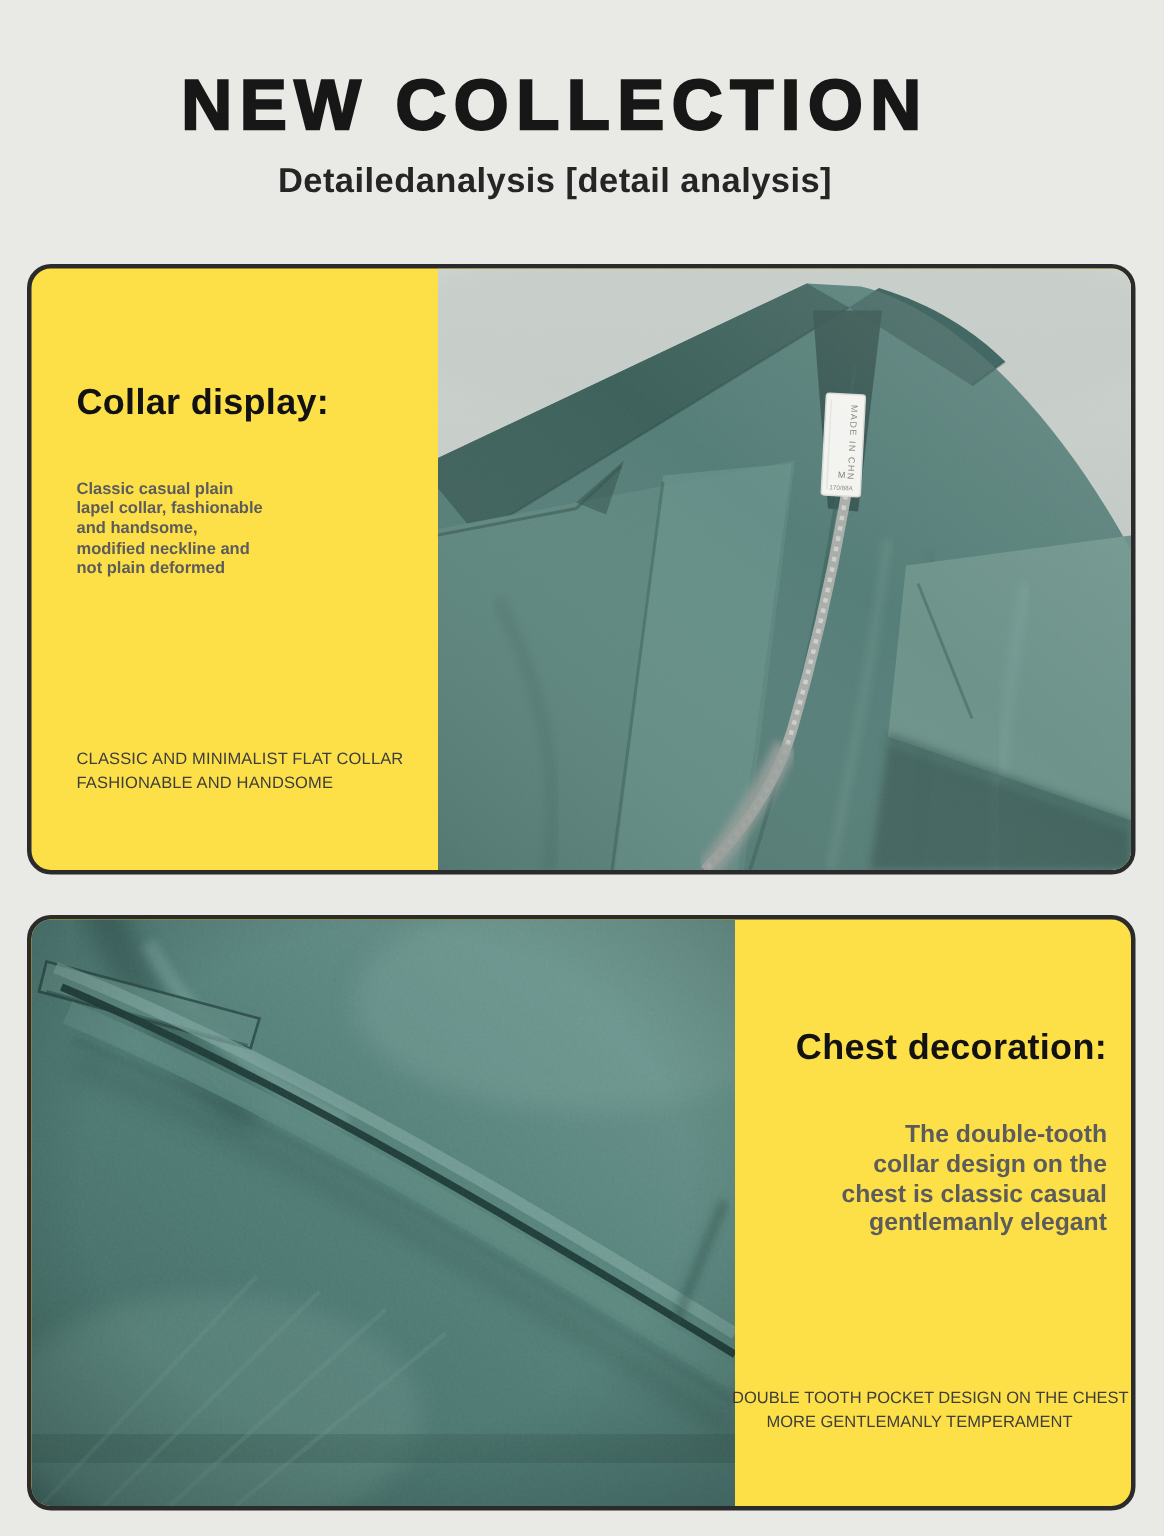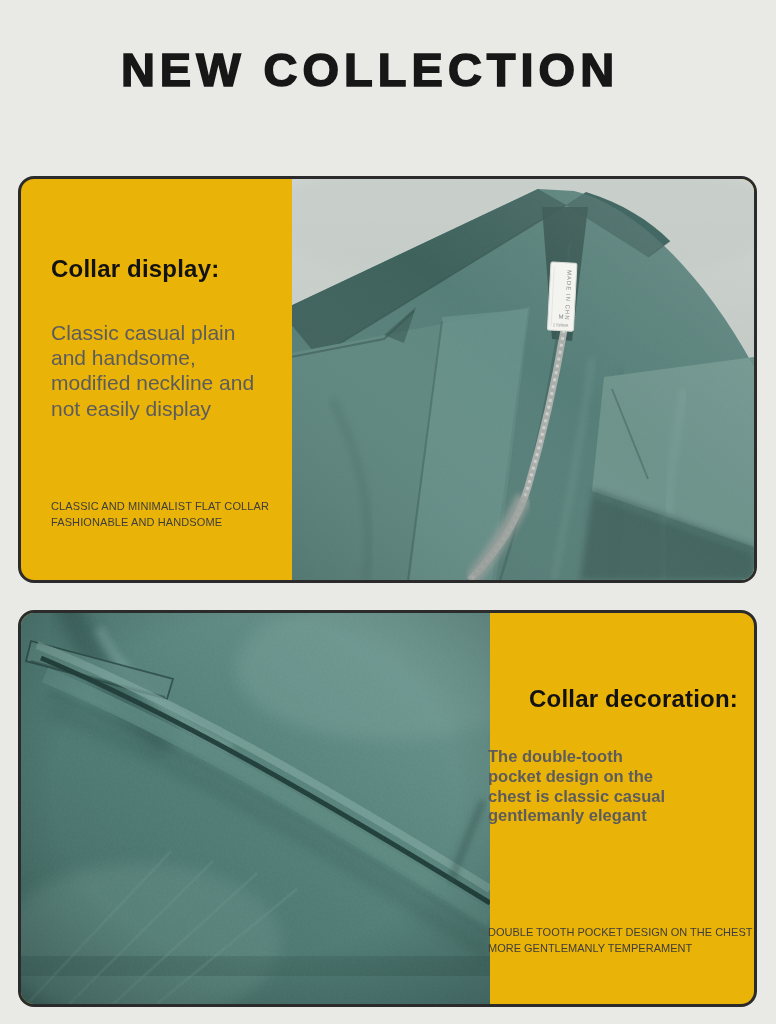--- a/index.html
+++ b/index.html
@@ -20,72 +20,73 @@
     white-space:nowrap;
   }
   .hdr .subtitle {
     margin-top:10px;
     font-size:23px; font-weight:700; color:#252525; letter-spacing:.3px;
   }
 
   
   .panel {
     position:absolute; left:18px; width:739px;
-    background:#eab308;
+    background:#fde047;
     border:3px solid #2b2b2b; border-radius:16px;
     overflow:hidden;
   }
   #panel-collar { top:176px; height:407px; }
   #panel-chest  { top:610px; height:397px; }
 
   .photo { position:absolute; top:0; }
   .photo svg { display:block; }
   #collar-photo { left:271px; width:462px; height:401px; }
   #pocket-photo { left:0;     width:469px; height:391px; }
 
   
   .tblock1 { position:absolute; left:30px; top:0; width:240px; }
   .tblock1 h2 {
     position:absolute; left:0; top:76px; width:260px;
     font-size:24px; font-weight:800; color:#121212; letter-spacing:.2px;
     white-space:nowrap;
   }
   .body1 {
     position:absolute; left:0; top:141px; width:240px;
-    font-size:21px; font-weight:400; color:#5c5c5c; line-height:1.2;
+    font-size:11px; font-weight:700; color:#5c5c5c; line-height:1.2;
   }
   .caps1 {
     position:absolute; left:0; top:320px; width:240px;
     font-size:11px; font-weight:400; color:#3d3d3d; line-height:1.42;
     letter-spacing:.1px; white-space:nowrap;
   }
 
   
   .chest-h2 {
     position:absolute; right:16px; top:72px; width:300px; text-align:right;
     font-size:24px; font-weight:800; color:#121212; letter-spacing:.2px;
     white-space:nowrap;
   }
   .body2 {
-    position:absolute; right:16px; top:134px; width:250px; 
+    position:absolute; right:16px; top:134px; width:250px; text-align:right;
     font-size:16.5px; font-weight:700; color:#5c5c5c; line-height:1.2;
   }
   .caps2 {
-    position:absolute; right:16px; top:312px; width:250px; text-align:left;
+    position:absolute; right:16px; top:312px; width:250px; text-align:center;
     font-size:11px; font-weight:400; color:#3d3d3d; line-height:1.42;
     white-space:nowrap;
   }
 </style>
 </head>
 <body>
 
 <div class="page">
 
   <header class="hdr">
     <div class="title">NEW COLLECTION</div>
+    <div class="subtitle">Detailedanalysis [detail analysis]</div>
   </header>
 
   <section class="panel" id="panel-collar">
 
     <div class="photo" id="collar-photo">
       <svg width="462" height="401" viewBox="0 0 462 401">
         <defs>
           <linearGradient id="bg1" x1="0" y1="0" x2="0" y2="1">
             <stop offset="0" stop-color="#ced4d0"></stop>
               <stop offset="1" stop-color="#b5bdb9"></stop>
@@ -155,23 +156,24 @@
 
         <use href="#jk1" fill="url(#light1)"></use>
         <rect x="0" y="0" width="462" height="401" filter="url(#n1)" opacity="0.22" style="mix-blend-mode:soft-light"></rect>
       </svg>
     </div>
 
     <div class="tblock1">
       <h2>Collar display:</h2>
       <div class="body1">
           <div>Classic casual plain</div>
+          <div>lapel collar, fashionable</div>
           <div>and handsome,</div>
           <div>modified neckline and</div>
-          <div>not easily display</div>
+          <div>not plain deformed</div>
         </div>
       <div class="caps1">
           <div>CLASSIC AND MINIMALIST FLAT COLLAR</div>
           <div>FASHIONABLE AND HANDSOME</div>
         </div>
     </div>
   </section>
 
   <section class="panel" id="panel-chest">
 
@@ -230,24 +232,24 @@
           <line x1="48" y1="391" x2="192" y2="248"></line>
           <line x1="92" y1="391" x2="236" y2="260"></line>
           <line x1="136" y1="391" x2="276" y2="276"></line>
         </g>
 
         <rect x="0" y="0" width="469" height="391" filter="url(#n2)" opacity="0.26" style="mix-blend-mode:soft-light"></rect>
         <rect x="0" y="0" width="469" height="391" fill="url(#vig2)"></rect>
       </svg>
     </div>
 
-    <h2 class="chest-h2">Collar decoration:</h2>
+    <h2 class="chest-h2">Chest decoration:</h2>
     <div class="body2">
         <div>The double-tooth</div>
-        <div>pocket design on the</div>
+        <div>collar design on the</div>
         <div>chest is classic casual</div>
         <div>gentlemanly elegant</div>
       </div>
     <div class="caps2">
         <div>DOUBLE TOOTH POCKET DESIGN ON THE CHEST</div>
         <div>MORE GENTLEMANLY TEMPERAMENT</div>
       </div>
   </section>
 
 </div>

